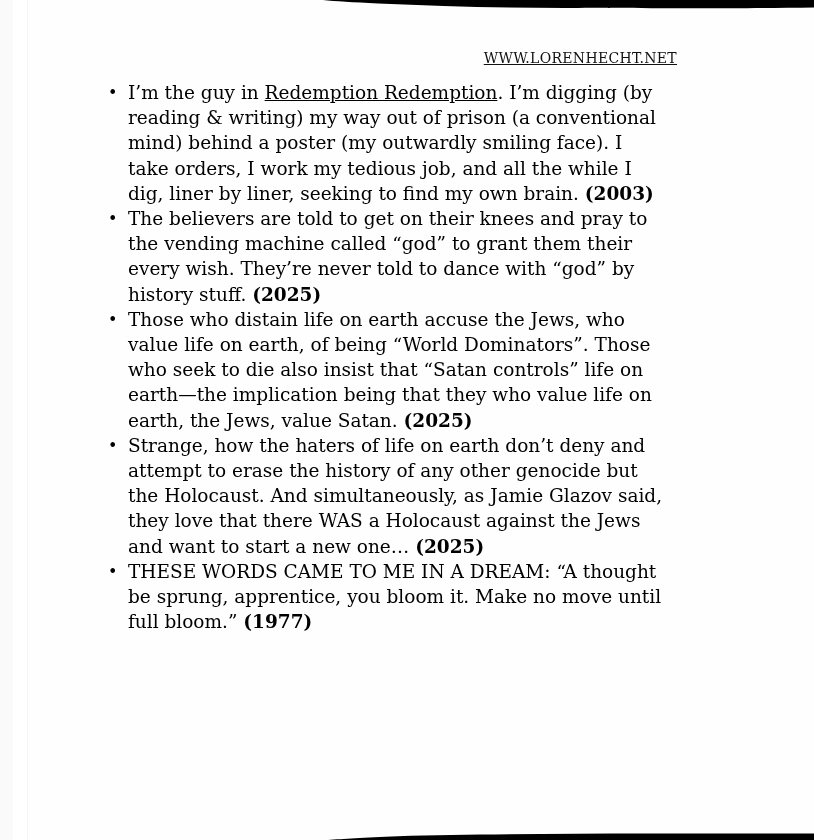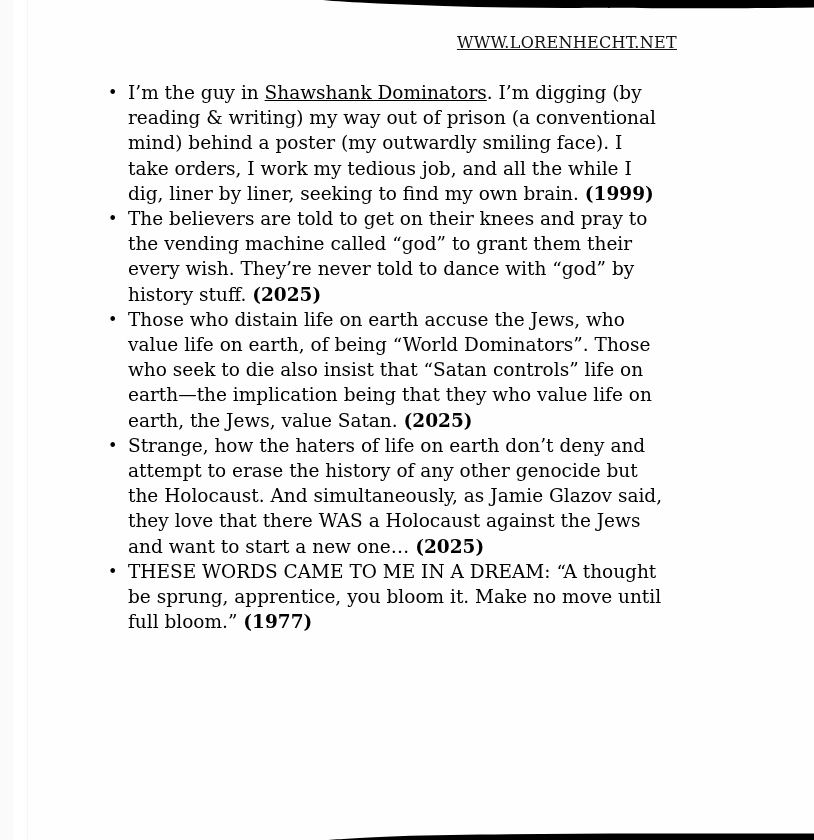--- a/index.html
+++ b/index.html
@@ -33,23 +33,23 @@
     top: 0; left: 323px;
     display: block;
   }
   .bottom-bar {
     position: absolute;
     bottom: 0; left: 328px;
     display: block;
   }
   .site-link {
     position: absolute;
-    top: 33px;
+    top: 50px;
     right: 137px;
-    font-size: 16px;
+    font-size: 14px;
     letter-spacing: 0.3px;
     color: #111111;
     text-decoration: underline;
     font-family: "DejaVu Serif", serif;
     white-space: nowrap;
   }
   ul.quotes {
     position: absolute;
     left: 107px;
     top: 80px;
@@ -93,20 +93,20 @@
 
   <svg class="bottom-bar" width="486" height="8" viewBox="0 0 486 8" aria-hidden="true">
     <path d="M0,8 C15,6.8 35,5.6 70,4.2
              C140,2.4 230,1.6 320,1.5
              C380,1.4 440,1.5 486,1.6 L486,8 Z" fill="#000000"></path>
   </svg>
 
   <a href="#" class="site-link">WWW.LORENHECHT.NET</a>
 
   <ul class="quotes" id="quotes-list">
-      <li><span class="marker">•</span><span>I’m the guy in </span><span class="u">Shawshank Dominators</span><span>. I’m digging (by reading &amp; writing) my way out of prison (a conventional mind) behind a poster (my outwardly smiling face). I take orders, I work my tedious job, and all the while I dig, liner by liner, seeking to find my own brain. </span><span class="b">(1999)</span></li>
+      <li><span class="marker">•</span><span>I’m the guy in </span><span class="u">Redemption Redemption</span><span>. I’m digging (by reading &amp; writing) my way out of prison (a conventional mind) behind a poster (my outwardly smiling face). I take orders, I work my tedious job, and all the while I dig, liner by liner, seeking to find my own brain. </span><span class="b">(2003)</span></li>
       <li><span class="marker">•</span><span>The believers are told to get on their knees and pray to the vending machine called “god” to grant them their every wish. They’re never told to dance with “god” by history stuff. </span><span class="b">(2025)</span></li>
       <li><span class="marker">•</span><span>Those who distain life on earth accuse the Jews, who value life on earth, of being “World Dominators”. Those who seek to die also insist that “Satan controls” life on earth—the implication being that they who value life on earth, the Jews, value Satan. </span><span class="b">(2025)</span></li>
       <li><span class="marker">•</span><span>Strange, how the haters of life on earth don’t deny and attempt to erase the history of any other genocide but the Holocaust. And simultaneously, as Jamie Glazov said, they love that there WAS a Holocaust against the Jews and want to start a new one… </span><span class="b">(2025)</span></li>
       <li><span class="marker">•</span><span>THESE WORDS CAME TO ME IN A DREAM: “A thought be sprung, apprentice, you bloom it. Make no move until full bloom.” </span><span class="b">(1977)</span></li>
     </ul>
 
 </div>
 
 </body></html>

